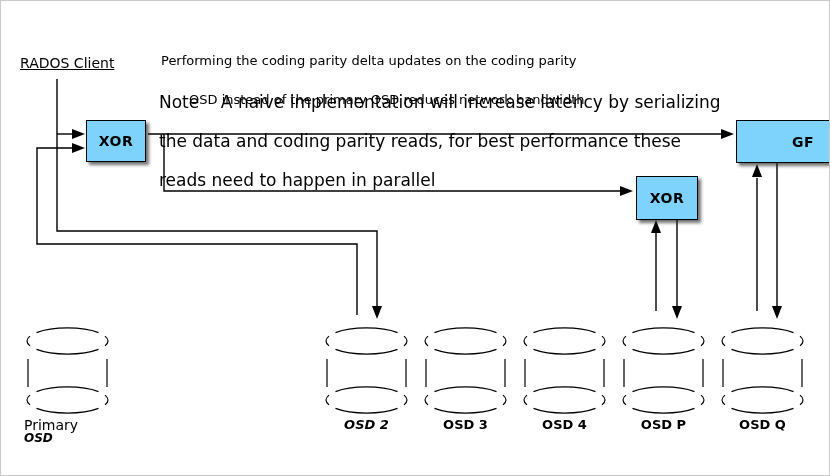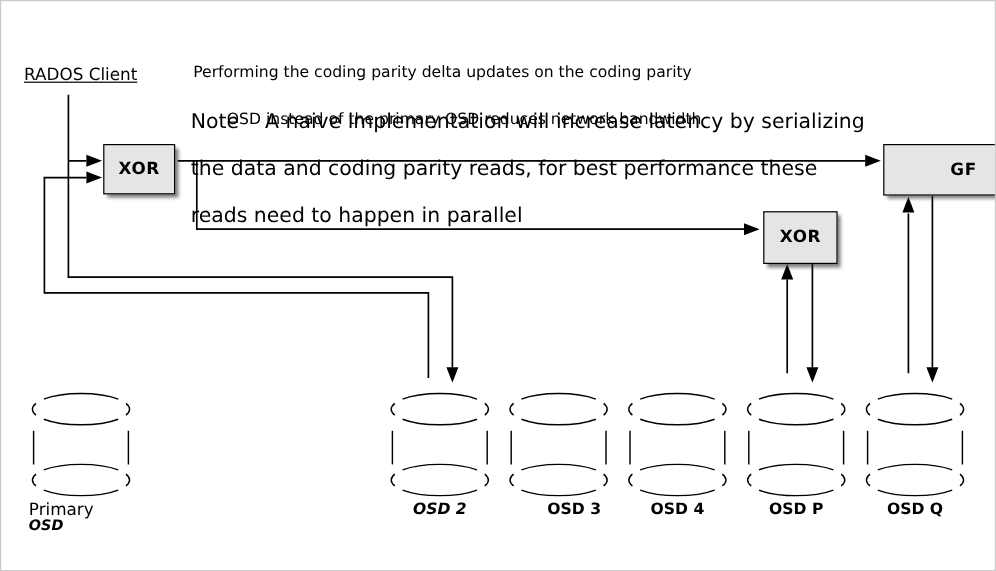--- a/index.html
+++ b/index.html
@@ -7,37 +7,37 @@
     position:relative;width:828px;height:474px;background:#ffffff;
     border:1px solid #c9c9c9;overflow:hidden;
     font-family:"DejaVu Sans","Liberation Sans",sans-serif;color:#000;
   }
   .txt{position:absolute;white-space:pre;}
   .title-block{left:160px;top:27px;font-size:13px;line-height:13px;}
   .title-line2{margin-left:28px;}
   .note-block{left:158px;top:69px;font-size:17px;line-height:13px;}
   .client-label{left:19px;top:54px;font-size:14px;text-decoration:underline;}
   .node-box{
-    position:absolute;background:#e5e5e5;border:1.6px solid #000;
+    position:absolute;background:#7dd3fc;border:1.6px solid #000;
     box-shadow:3px 3px 3px rgba(40,40,40,0.65);
     display:flex;align-items:center;justify-content:center;
     font-size:14px;font-weight:bold;letter-spacing:0.5px;
   }
   .xor1{left:85px;top:119px;width:58px;height:40px;}
   .xor2{left:635px;top:175px;width:60px;height:42px;}
   .gf{left:735px;top:119px;width:60px;height:41px;padding-left:36px;}
   svg.overlay{position:absolute;left:0;top:0;}
   .osd-label{
     position:absolute;top:417px;width:87px;text-align:center;
     font-size:13px;font-weight:bold;line-height:14px;
   }
   .primary-label{position:absolute;left:23px;top:418px;width:87px;line-height:13px;}
   .primary-label .l1{font-size:14px;font-weight:normal;}
   .primary-label .l2{font-size:12px;font-weight:bold;font-style:italic;}
-  .lx2{left:322px;font-style:italic;} .lx3{left:434px;} .lx4{left:520px;} .lxp{left:619px;} .lxq{left:718px;}
+  .lx2{left:322px;font-style:italic;} .lx3{left:421px;} .lx4{left:520px;} .lxp{left:619px;} .lxq{left:718px;}
 </style>
 </head>
 <body>
 
 <div class="canvas">
 
   <svg class="overlay" width="828" height="474" viewBox="0 0 828 474">
     <defs>
       <g id="cyl" stroke="#000" stroke-width="1.2" fill="none">
 

